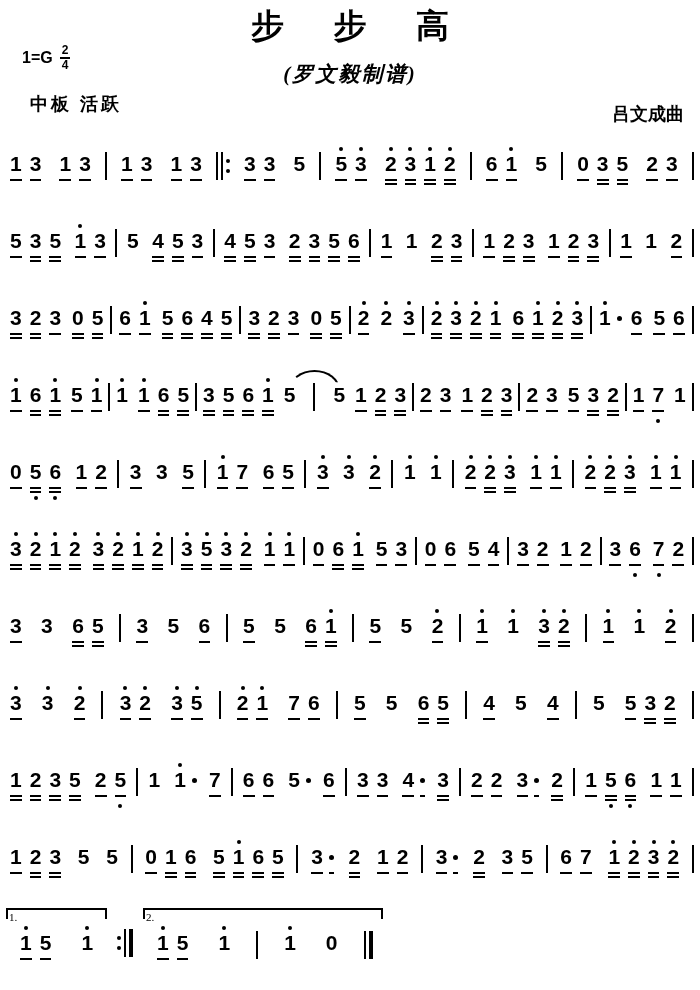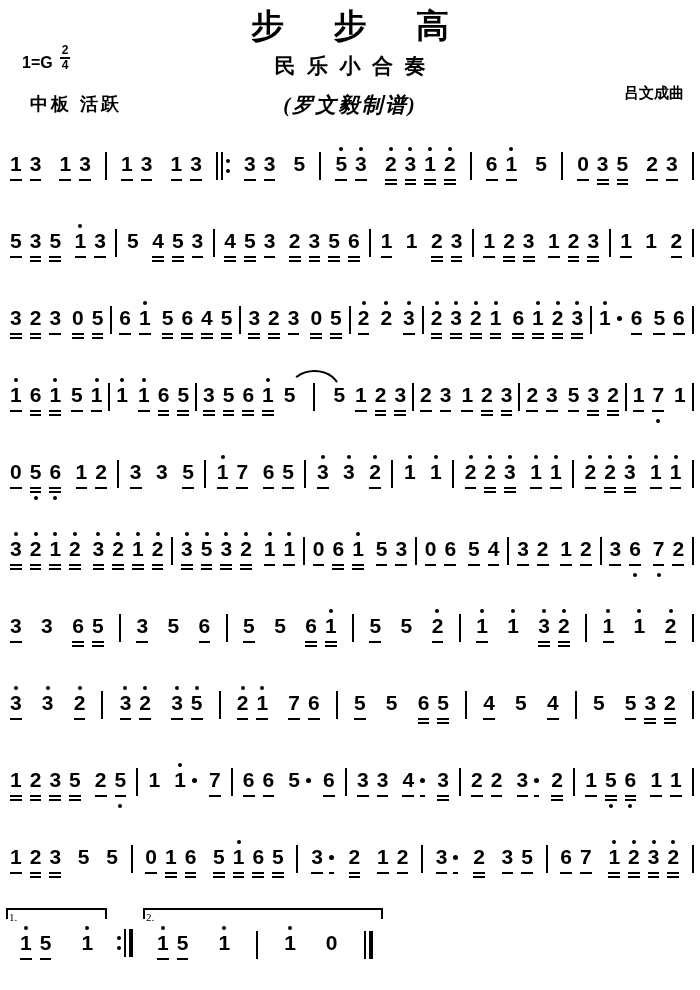--- a/index.html
+++ b/index.html
@@ -3,25 +3,25 @@
 <meta charset="utf-8">
 <style>
   html,body{margin:0;padding:0}
   body{width:700px;height:990px;background:#fff;color:#000;
        font-family:"Liberation Sans",sans-serif;position:relative;overflow:hidden}
   .header{position:relative;height:126px}
   .title{text-align:center;font-size:33px;font-weight:700;letter-spacing:1.5em;text-indent:1.5em;padding-top:4px}
   .subtitle{text-align:center;font-size:21px;font-weight:700;letter-spacing:.55em;text-indent:.55em;margin-top:3px}
   .arranger{text-align:center;font-size:21px;font-weight:700;font-style:italic;
             font-family:"Liberation Serif",serif;letter-spacing:.1em;margin-top:11px}
-  .keysig{position:absolute;left:22px;top:44px;font-size:16px;font-weight:700;display:flex;align-items:flex-end;gap:7px}
+  .keysig{position:absolute;left:22px;top:44px;font-size:16px;font-weight:700;display:flex;align-items:center;gap:7px}
   .frac{display:inline-flex;flex-direction:column;align-items:center;font-size:12px;line-height:1.1;font-weight:700}
   .frac .num{border-bottom:2px solid #000;padding:0 2px}
   .tempo{position:absolute;left:30px;top:92px;font-size:18px;font-weight:700;letter-spacing:3px}
-  .composer{position:absolute;right:16px;top:84px;font-size:15px;font-weight:700}
+  .composer{position:absolute;right:16px;top:102px;font-size:18px;font-weight:700}
   #score{padding:2px 6px 0 6px}
   .mline{display:flex;justify-content:space-between;align-items:flex-start;height:77px;padding-top:15px;box-sizing:border-box}
   .mline.last{justify-content:flex-start;gap:10px;height:88px;padding-top:10px}
   .grp{display:inline-flex}
   .note{display:inline-flex;flex-direction:column;align-items:center;padding:0 4px}
   .note.nr{padding:0 2px}
   .ud{height:9px;display:flex;align-items:flex-end;justify-content:center;padding-bottom:1px;box-sizing:border-box}
   .dg{font-size:21px;line-height:24px;height:24px;font-weight:700;display:flex;align-items:center;justify-content:center}
   .beams{width:100%;height:10px;display:flex;flex-direction:column;gap:2px;padding-top:3px;box-sizing:border-box}
   .beam{height:2px;background:#000;display:block}
@@ -41,21 +41,20 @@
   .volta::before{left:0}
   .volta::after{right:0}
   .vlabel{position:absolute;left:3px;top:1px;font-size:11px;font-family:"Liberation Serif",serif;font-weight:400}
   .mline.last>.rep{margin-top:12px}
 </style>
 </head>
 <body>
 
 <div class="header">
   <div class="title">步步高</div>
-  <div class="subtitle">民乐小合奏</div>
   <div class="arranger">(罗文毅制谱)</div>
   <div class="keysig">
     <span>1=G</span>
     <span class="frac">
       <span class="num">2</span>
       <span class="den">4</span>
     </span>
   </div>
   <div class="tempo">中板 活跃</div>
   <div class="composer">吕文成曲</div>

